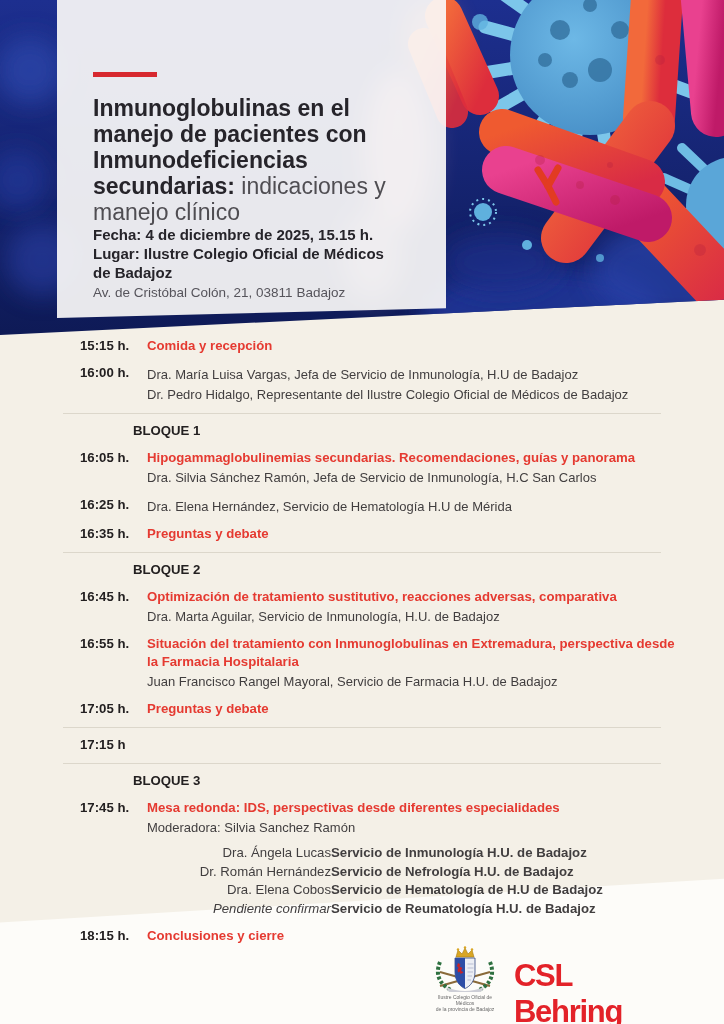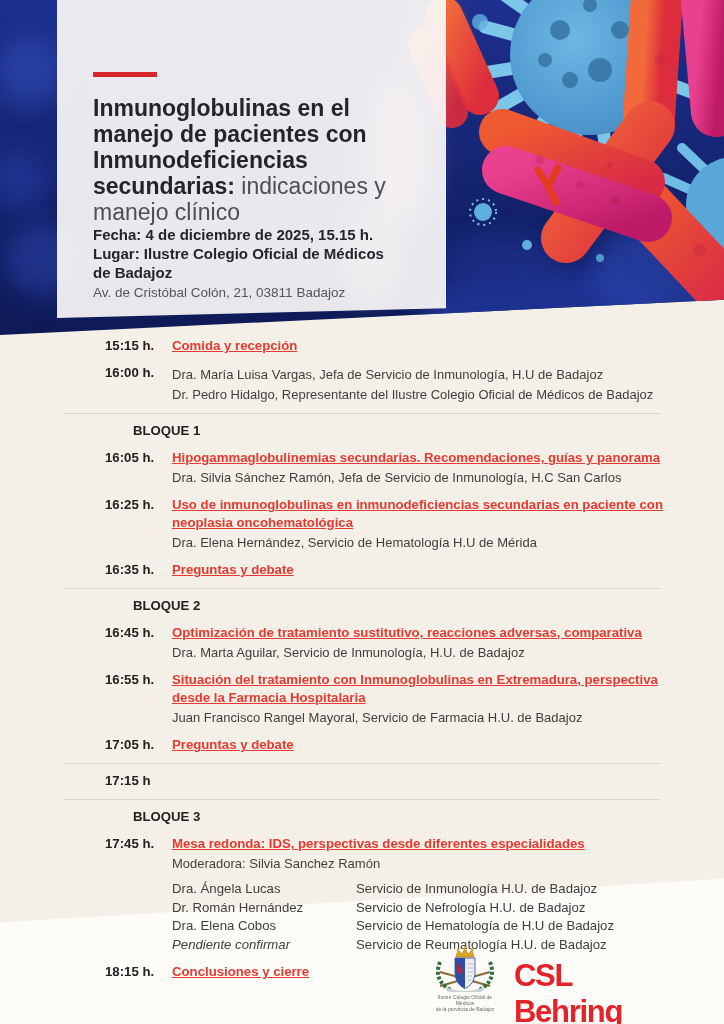--- a/index.html
+++ b/index.html
@@ -17,32 +17,32 @@
       clip-path:polygon(0 0,100% 0,100% 96.9%,0 100%);
       box-sizing:border-box;padding:72px 28px 0 36px;}
   .red-dash{width:64px;height:5px;background:#d7282f;}
   .main-title{margin-top:18px;width:342px;font-size:23px;line-height:26px;color:#26242a;}
   .main-title .b{font-weight:bold;}
   .main-title .r{font-weight:normal;color:#4f4d52;}
   .when-block{margin-top:0;font-weight:bold;font-size:15px;line-height:19px;color:#26242a;}
   .address{margin-top:3px;font-size:13.5px;color:#56545b;}
   
   .agenda{position:absolute;left:0;top:337px;width:724px;}
-  .row{display:flex;margin:0 41px 9px 105px;}
+  .row{display:flex;margin:0 41px 9px 80px;}
   .time{flex:none;width:67px;font-weight:bold;font-size:13.2px;line-height:18px;color:#232021;}
   .content{flex:1;min-width:0;}
-  .stitle{color:#e53a31;font-weight:bold;font-size:13.2px;line-height:18px;text-decoration:underline;}
+  .stitle{color:#e53a31;font-weight:bold;font-size:13.2px;line-height:18px;}
   .speaker{font-size:13px;line-height:19px;color:#413e3f;margin-top:1px;}
   .block-label{font-weight:bold;font-size:13.2px;line-height:18px;color:#232021;margin:0 0 9px 133px;}
   .divider{height:0;border-top:1px solid #dcd7cb;margin:3px 63px 8px 63px;}
   .roundtable{margin-top:7px;}
   .rt-row{display:flex;font-size:13.2px;line-height:18.5px;color:#413e3f;}
-  .rt-name{flex:none;width:184px;}
+  .rt-name{flex:none;width:184px;text-align:right;}
   .rt-name.italic{font-style:italic;}
-  .rt-service{flex:1;}
+  .rt-service{flex:1;font-weight:bold;}
   
   .footer{position:absolute;left:0;top:942px;width:588px;height:82px;padding-left:17px;}
   .crest{position:absolute;left:430px;top:4px;width:70px;text-align:center;}
   .crest svg{display:block;margin:0 auto;width:66px;height:46px;}
   .crest-caption{font-size:5px;line-height:6px;color:#6a6a6a;margin-top:2px;}
   .csl{position:absolute;left:514px;top:16px;font-size:31px;font-weight:bold;
        letter-spacing:-1.3px;color:#e32229;}
 </style>
 </head>
 <body>
@@ -188,21 +188,20 @@
       <div class="row">
         <div class="time">16:05 h.</div>
         <div class="content">
           <div class="stitle">Hipogammaglobulinemias secundarias. Recomendaciones, guías y panorama</div>
           <div class="speaker">Dra. Silvia Sánchez Ramón, Jefa de Servicio de Inmunología, H.C San Carlos</div>
         </div>
       </div>
       <div class="row">
         <div class="time">16:25 h.</div>
         <div class="content">
-          <div class="stitle">Uso de inmunoglobulinas en inmunodeficiencias secundarias en paciente con neoplasia oncohematológica</div>
           <div class="speaker">Dra. Elena Hernández, Servicio de Hematología H.U de Mérida</div>
         </div>
       </div>
       <div class="row">
         <div class="time">16:35 h.</div>
         <div class="content">
           <div class="stitle">Preguntas y debate</div>
         </div>
       </div>
       <div class="divider"></div>

